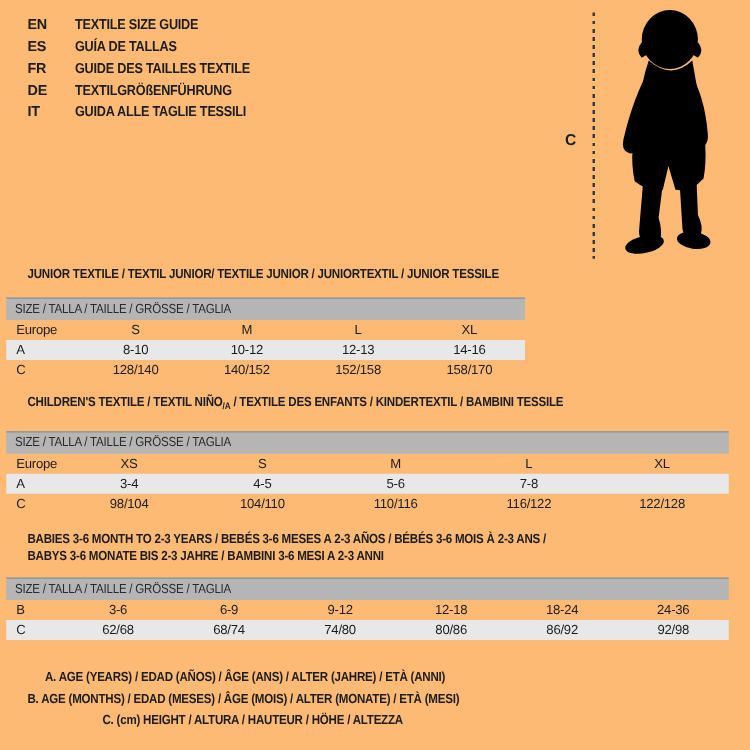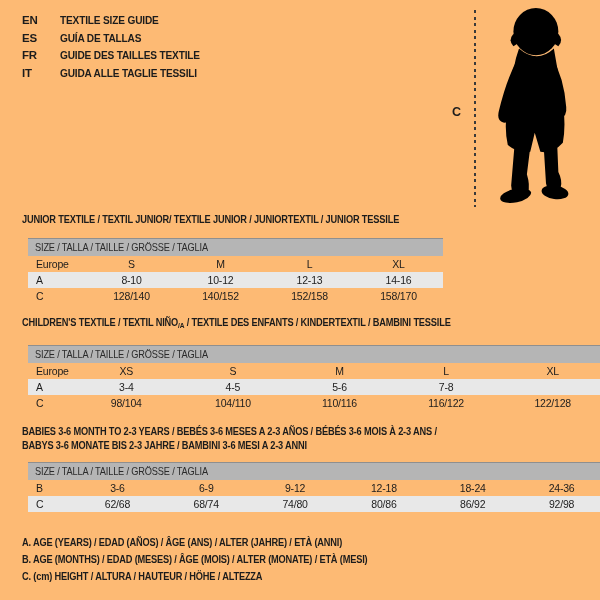--- a/index.html
+++ b/index.html
@@ -33,53 +33,56 @@
     font-size: 12.5px; font-weight: 700;
   }
   .baby-svg { position: absolute; left: 486px; top: 8px; }
   
   .tbl-title {
     position: absolute; left: 22px;
     font-size: 10.5px; font-weight: 700; letter-spacing: -0.2px;
     line-height: 14px; white-space: nowrap;
   }
   .tbl-title .sub { font-size: 7.5px; vertical-align: -2px; }
-  .size-table { position: absolute; left: 28px; }
+  .size-table { position: absolute; left: 5px; }
   .size-table .bar {
     height: 17px; line-height: 17px;
     background: #b5b5b5;
     border-top: 1px solid #8f8f8f;
     padding-left: 7px;
     font-size: 10.5px; color: #2a2a2a; letter-spacing: -0.2px;
   }
   .trow { display: grid; height: 16px; line-height: 16px; font-size: 10.5px; letter-spacing: -0.2px; }
   .trow.alt { background: #e8e8e8; }
   .trow .lbl { text-align: left; padding-left: 8px; }
   .trow .val { text-align: center; }
   .t1 .trow { grid-template-columns: 59px repeat(4, 1fr); }
   .t2 .trow { grid-template-columns: 45px repeat(5, 1fr); }
   .t3 .trow { grid-template-columns: 45px repeat(6, 1fr); }
   
-  .footnotes { position: absolute; left: 22px; top: 534px; }
+  .footnotes { position: absolute; left: 22px; top: 534px; text-align: center; }
   .footnote { height: 17px; line-height: 17px; font-size: 10.5px; font-weight: 700; letter-spacing: -0.2px; white-space: nowrap; }
 </style>
 </head>
 <body>
 
 <div class="page">
 
   <div class="lang-block">
     <div class="lang-row">
       <span class="lang-code">EN</span><span class="cond">TEXTILE SIZE GUIDE</span>
     </div>
     <div class="lang-row">
       <span class="lang-code">ES</span><span class="cond">GUÍA DE TALLAS</span>
     </div>
     <div class="lang-row">
       <span class="lang-code">FR</span><span class="cond">GUIDE DES TAILLES TEXTILE</span>
+    </div>
+    <div class="lang-row">
+      <span class="lang-code">DE</span><span class="cond">TEXTILGRÖßENFÜHRUNG</span>
     </div>
     <div class="lang-row">
       <span class="lang-code">IT</span><span class="cond">GUIDA ALLE TAGLIE TESSILI</span>
     </div>
   </div>
 
   <span class="measure-label">C</span>
   <div class="measure-line"></div>
   <svg class="baby-svg" width="102" height="200" viewBox="0 0 88 178" fill="#000000" xmlns="http://www.w3.org/2000/svg">
     <ellipse cx="43" cy="21" rx="20" ry="21"></ellipse>

